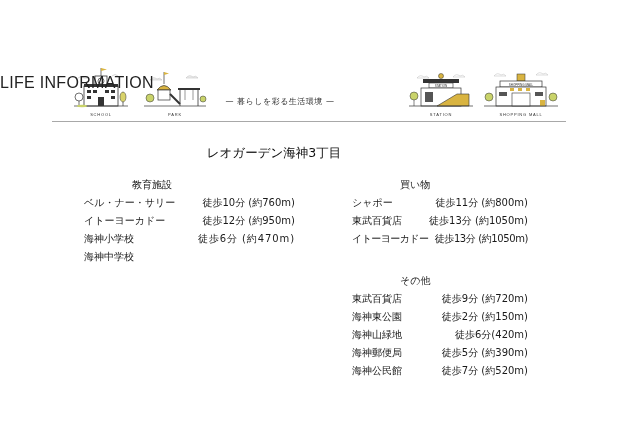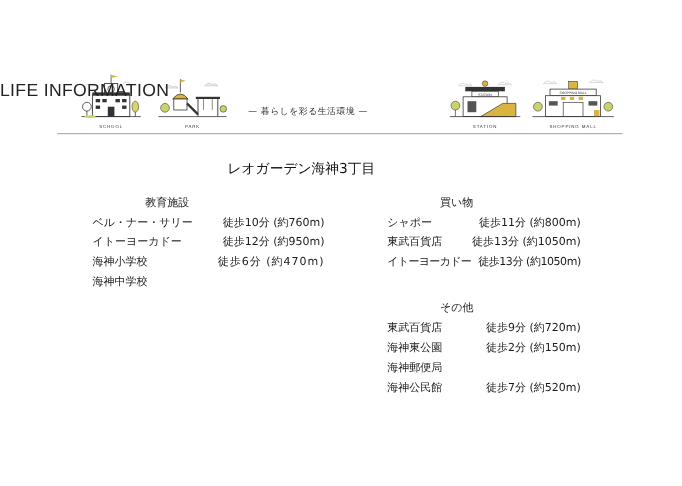--- a/index.html
+++ b/index.html
@@ -175,19 +175,24 @@
   <div class="section-head">その他</div>
   <div class="row">
     <span class="name">東武百貨店</span>
     <span class="dist">徒歩9分 (約720m)</span>
   </div>
   <div class="row">
     <span class="name">海神東公園</span>
     <span class="dist">徒歩2分 (約150m)</span>
   </div>
   <div class="row">
+    <span class="name">海神山緑地</span>
+    <span class="dist">徒歩6分(420m)</span>
+  </div>
+  <div class="row">
     <span class="name">海神郵便局</span>
+    <span class="dist">徒歩5分 (約390m)</span>
   </div>
   <div class="row">
     <span class="name">海神公民館</span>
     <span class="dist">徒歩7分 (約520m)</span>
   </div>
 </div>
 
 </body></html>

